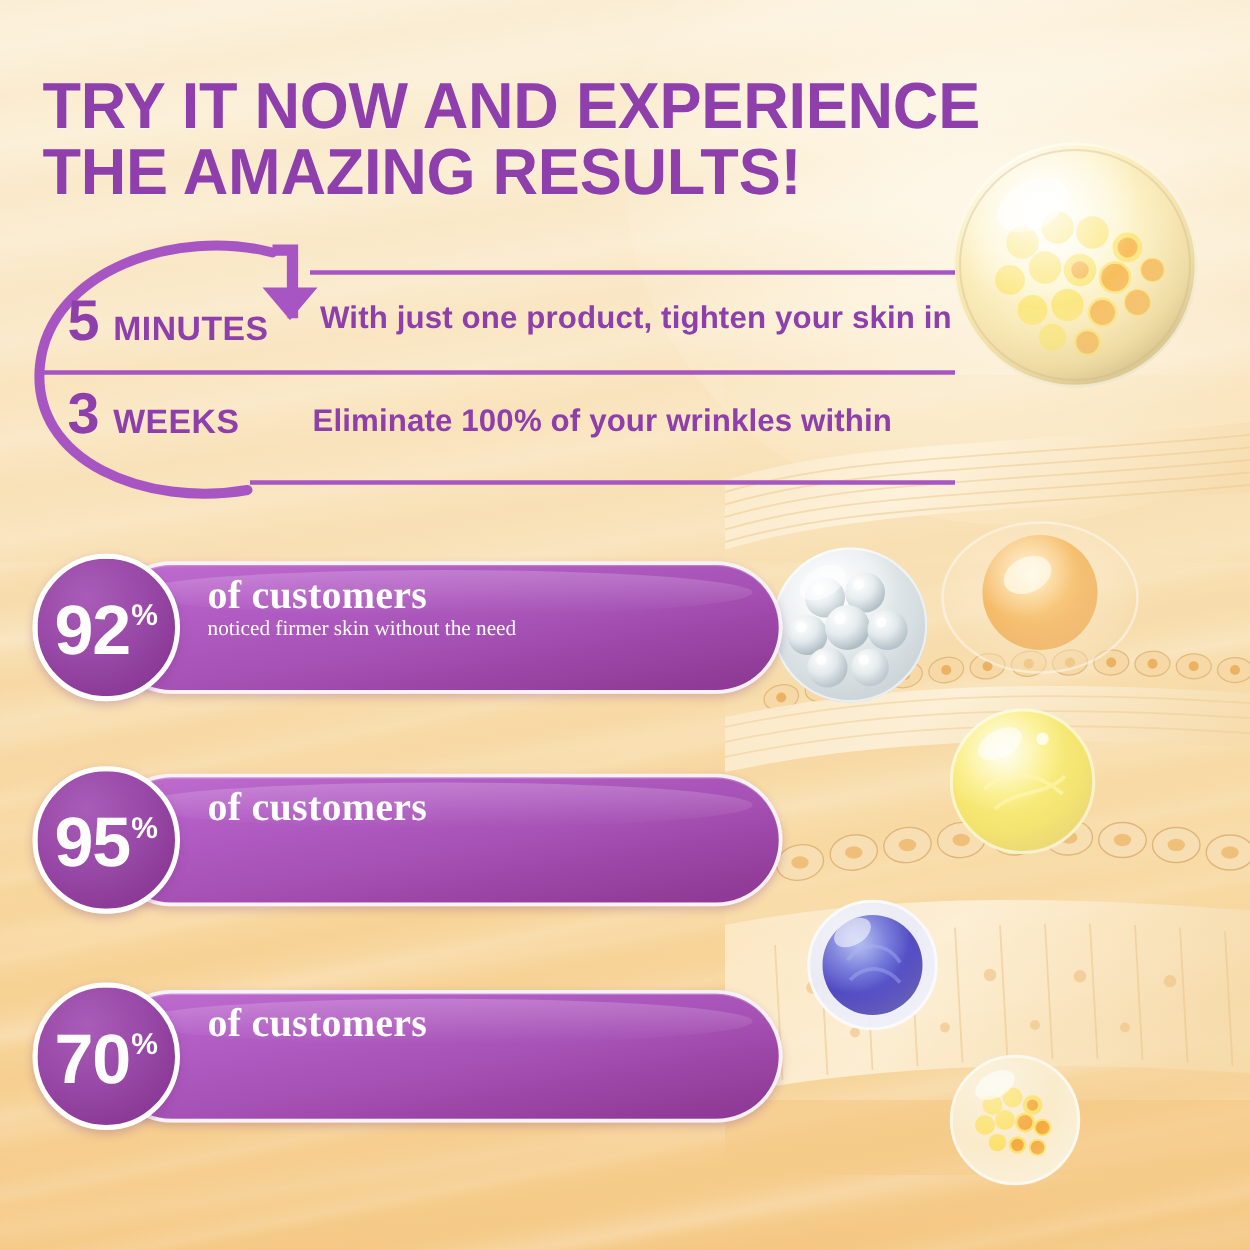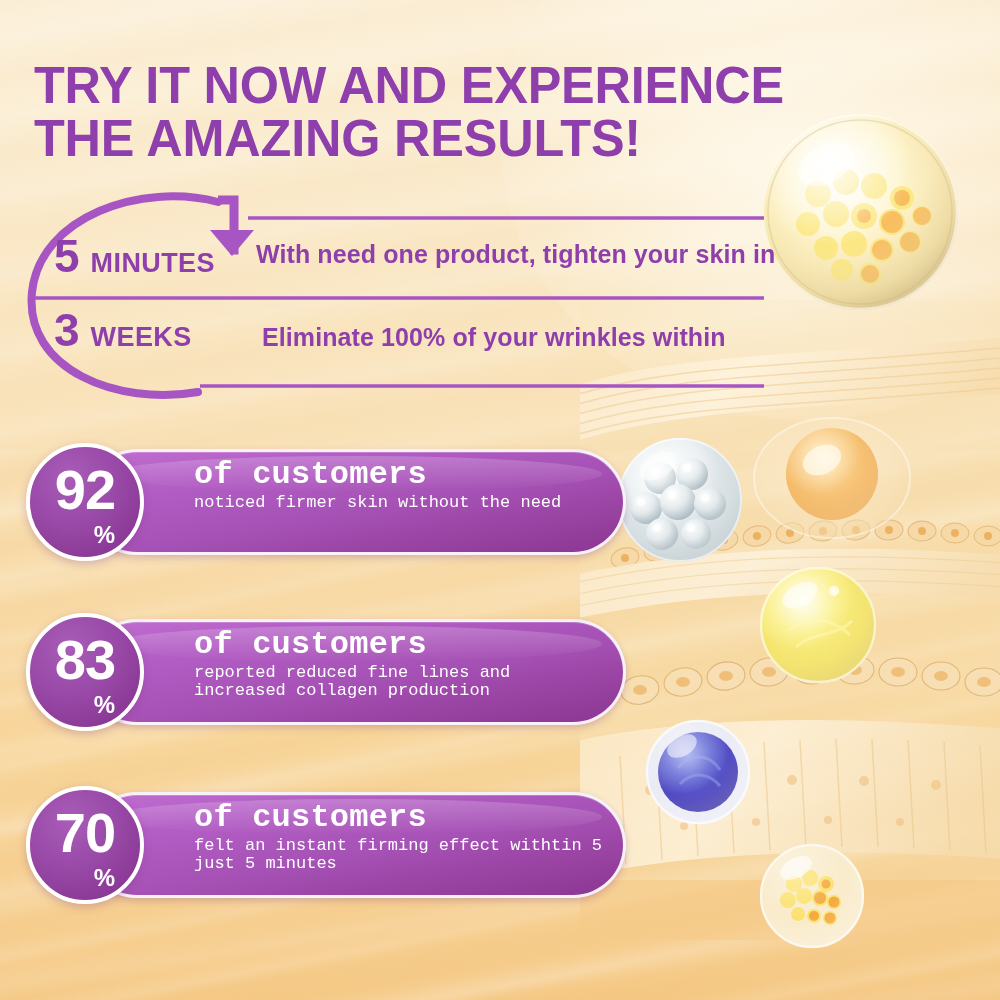--- a/index.html
+++ b/index.html
@@ -141,21 +141,21 @@
     position: absolute;
     color: #8e3fab;
     font-family: "Liberation Sans Narrow", "Liberation Sans", sans-serif;
     font-weight: 700;
     font-size: 25px;
     line-height: 1;
     white-space: nowrap;
     letter-spacing: .1px;
   }
   #cap-minutes { left: 234px; top: 62px; }
-  #cap-weeks   { left: 228px; top: 145px; margin-left: 12px; }
+  #cap-weeks   { left: 228px; top: 145px; }
 
   
   .stat {
     position: absolute;
     left: 26px;
     width: 600px;
     height: 118px;
   }
   #stat-0 { top: 443px; }
   #stat-1 { top: 613px; }
@@ -198,47 +198,45 @@
     border: 4px solid #ffffff;
     box-sizing: border-box;
     box-shadow: 0 3px 8px rgba(120,50,130,.28);
     display: flex;
     align-items: center;
     justify-content: center;
     z-index: 3;
   }
   .stat .pct-wrap {
     display: flex;
-    align-items: flex-end;
+    align-items: flex-start;
     color: #ffffff;
     font-family: "Liberation Sans Narrow", "Liberation Sans", sans-serif;
     font-weight: 700;
     line-height: 1;
     transform: translateY(2px);
-    flex-direction: column;
   }
   .stat .pct-num {
     font-size: 56px;
     letter-spacing: -1px;
   }
   .stat .pct-sign {
     font-size: 24px;
     margin-top: 5px;
     margin-left: 1px;
   }
 
   .stat .txt {
     position: absolute;
     left: 140px;
     top: 16px;
     width: 450px;
     color: #ffffff;
-    font-family: Liberation Mono, monospace;
+    font-family: Liberation Serif, serif;
     z-index: 2;
-    margin-left: 28px;
   }
   .stat .txt .title {
     font-weight: 700;
     font-size: 32px;
     line-height: 1.02;
     letter-spacing: .2px;
     margin-bottom: 2px;
   }
   .stat .txt .sub {
     font-weight: 400;
@@ -572,21 +570,21 @@
 
     <div class="time-row" id="row-minutes">
       <span class="num">5</span>
       <span class="unit">MINUTES</span>
     </div>
     <div class="time-row" id="row-weeks">
       <span class="num">3</span>
       <span class="unit">WEEKS</span>
     </div>
 
-    <div class="cycle-caption" id="cap-minutes">With need one product, tighten your skin in</div>
+    <div class="cycle-caption" id="cap-minutes">With just one product, tighten your skin in</div>
     <div class="cycle-caption" id="cap-weeks">Eliminate 100% of your wrinkles within</div>
   </div>
 
   <div class="stat" id="stat-0">
     <div class="pill"></div>
     <div class="circle">
       <div class="pct-wrap">
         <span class="pct-num">92</span>
         <span class="pct-sign">%</span>
       </div>
@@ -596,43 +594,35 @@
       <div class="sub">
         <span>noticed firmer skin without the need</span>
       </div>
     </div>
   </div>
 
   <div class="stat" id="stat-1">
     <div class="pill"></div>
     <div class="circle">
       <div class="pct-wrap">
-        <span class="pct-num">83</span>
+        <span class="pct-num">95</span>
         <span class="pct-sign">%</span>
       </div>
     </div>
     <div class="txt">
       <div class="title">of customers</div>
-      <div class="sub">
-        <span>reported reduced fine lines and</span>
-        <span>increased collagen production</span>
-      </div>
     </div>
   </div>
 
   <div class="stat" id="stat-2">
     <div class="pill"></div>
     <div class="circle">
       <div class="pct-wrap">
         <span class="pct-num">70</span>
         <span class="pct-sign">%</span>
       </div>
     </div>
     <div class="txt">
       <div class="title">of customers</div>
-      <div class="sub">
-        <span>felt an instant firming effect withtin 5</span>
-        <span>just 5 minutes</span>
-      </div>
     </div>
   </div>
 
 </div>
 
 </body></html>

